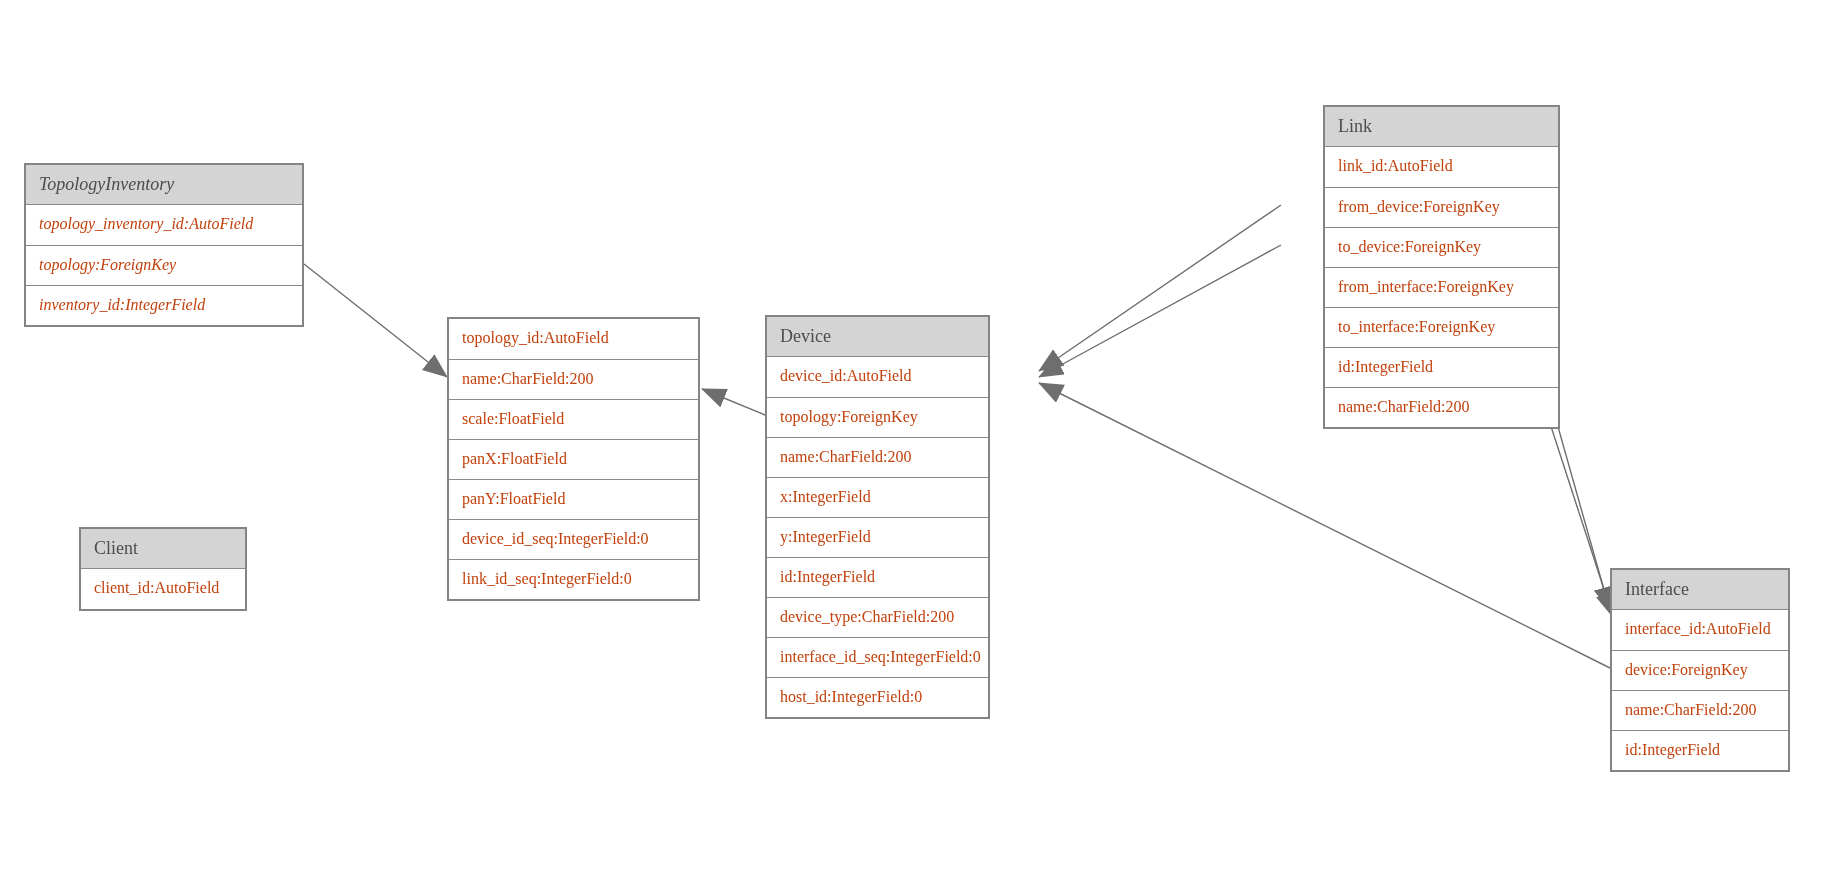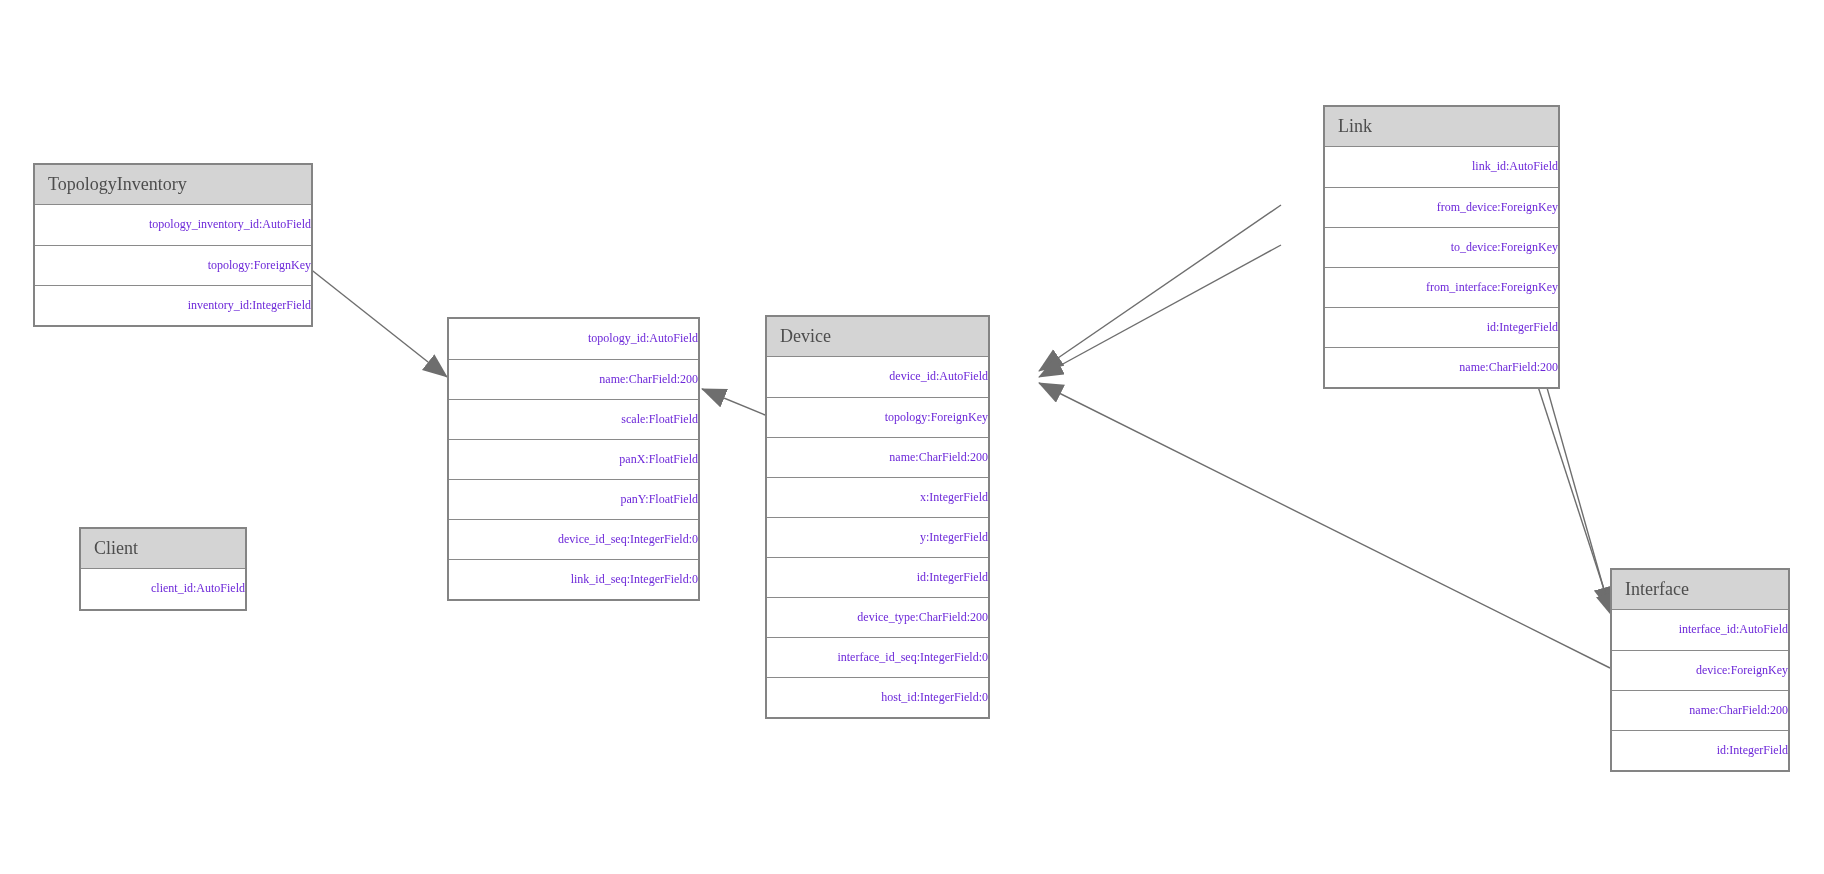--- a/index.html
+++ b/index.html
@@ -35,25 +35,24 @@
     color:#4d4d4d;
     white-space:nowrap;
     overflow:hidden;
   }
   .entity-row {
     box-sizing:border-box;
     height:40px;
     line-height:38px;
     background:#ffffff;
     padding-left:13px;
-    font-size:12px;
-    color:#6d28d9;
+    font-size:16px;
+    color:#c2410c;
     white-space:nowrap;
     overflow:hidden;
-    text-align:right;
   }
   .entity-row + .entity-row { border-top:1.5px solid #8a8a8a; }
 </style>
 </head>
 <body>
 
 <div class="canvas">
 
   <svg class="wires" width="1824" height="874" xmlns="http://www.w3.org/2000/svg">
     <defs>
@@ -63,21 +62,21 @@
     </defs>
   <line x1="304" y1="264" x2="447" y2="377" marker-end="url(#arrowhead)"></line>
       <line x1="765" y1="415" x2="702" y2="389" marker-end="url(#arrowhead)"></line>
       <line x1="1281" y1="205" x2="1039" y2="371" marker-end="url(#arrowhead)"></line>
       <line x1="1281" y1="245" x2="1039" y2="377" marker-end="url(#arrowhead)"></line>
       <line x1="1610" y1="668" x2="1039" y2="383" marker-end="url(#arrowhead)"></line>
       <line x1="1518" y1="285" x2="1610" y2="611" marker-end="url(#arrowhead)"></line>
       <line x1="1518" y1="325" x2="1613" y2="617" marker-end="url(#arrowhead)"></line>
     </svg>
 
-  <div class="entity" style="left:33px; top:163px; width:280px;">
+  <div class="entity" style="left:24px; top:163px; width:280px;font-style:italic;">
     <div class="entity-header">TopologyInventory</div>
     <div class="entity-row">topology_inventory_id:AutoField</div>
     <div class="entity-row">topology:ForeignKey</div>
     <div class="entity-row">inventory_id:IntegerField</div>
   </div>
 
   <div class="entity" style="left:447px; top:317px; width:253px;">
     <div class="entity-row">topology_id:AutoField</div>
     <div class="entity-row">name:CharField:200</div>
     <div class="entity-row">scale:FloatField</div>
@@ -104,20 +103,21 @@
     <div class="entity-row">interface_id_seq:IntegerField:0</div>
     <div class="entity-row">host_id:IntegerField:0</div>
   </div>
 
   <div class="entity" style="left:1281px; top:105px; width:237px;margin-left:42px;">
     <div class="entity-header">Link</div>
     <div class="entity-row">link_id:AutoField</div>
     <div class="entity-row">from_device:ForeignKey</div>
     <div class="entity-row">to_device:ForeignKey</div>
     <div class="entity-row">from_interface:ForeignKey</div>
+    <div class="entity-row">to_interface:ForeignKey</div>
     <div class="entity-row">id:IntegerField</div>
     <div class="entity-row">name:CharField:200</div>
   </div>
 
   <div class="entity" style="left:1610px; top:568px; width:180px;">
     <div class="entity-header">Interface</div>
     <div class="entity-row">interface_id:AutoField</div>
     <div class="entity-row">device:ForeignKey</div>
     <div class="entity-row">name:CharField:200</div>
     <div class="entity-row">id:IntegerField</div>

